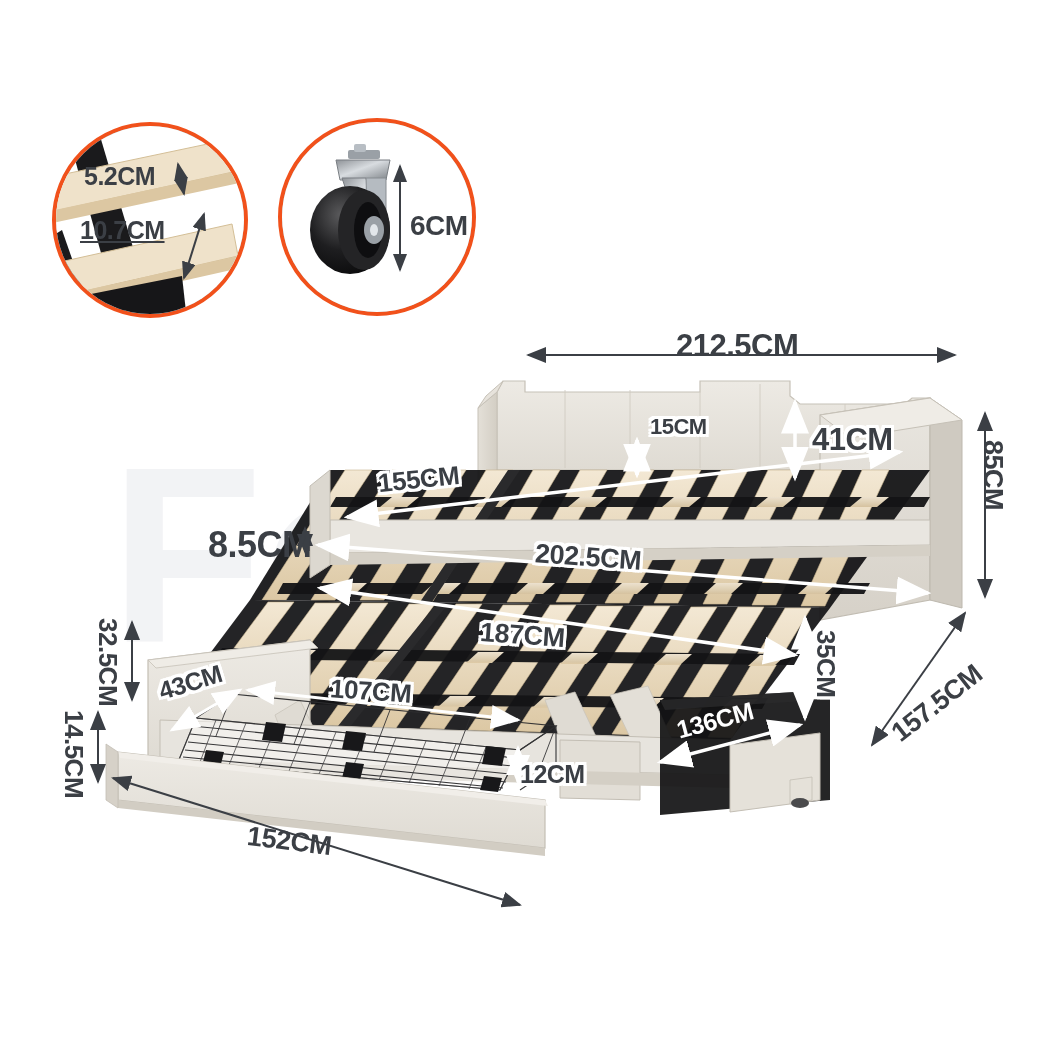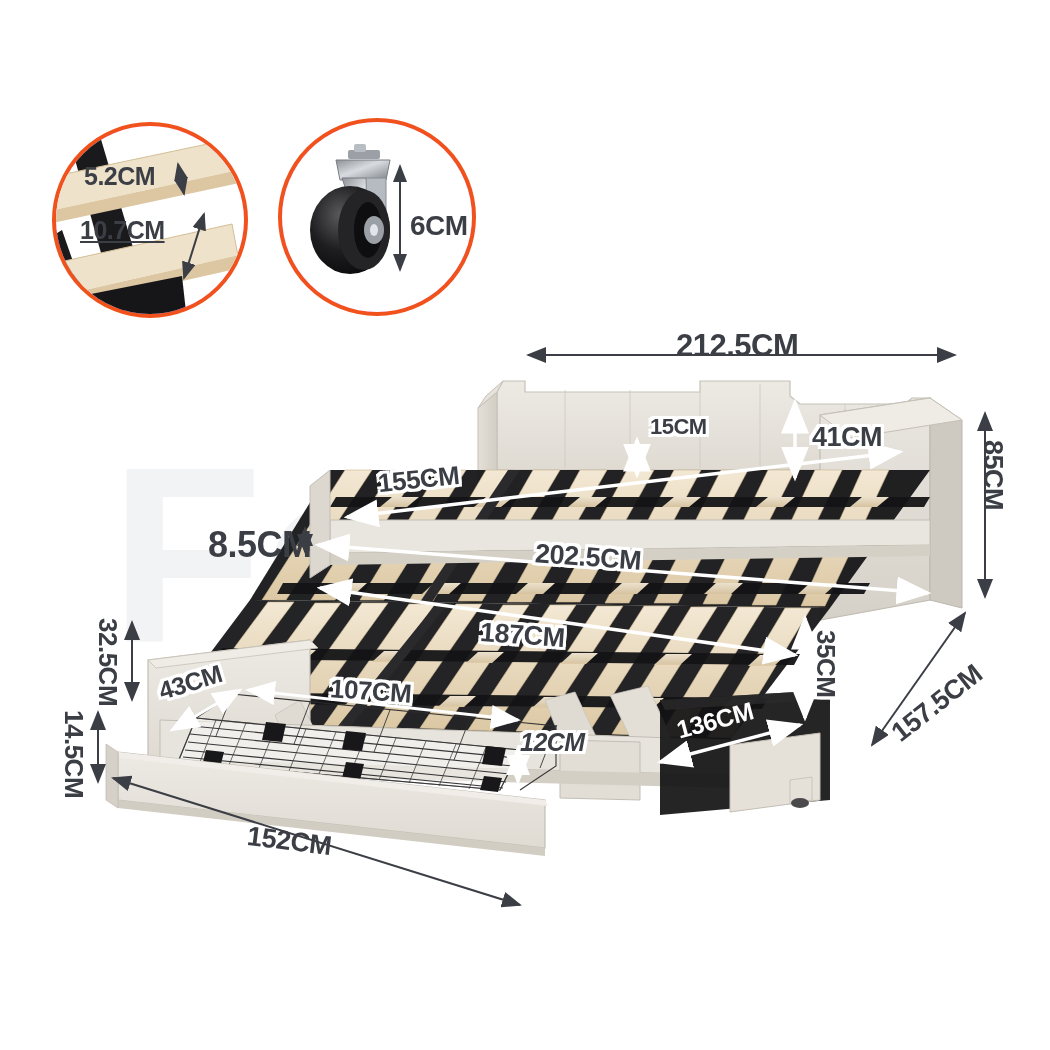--- a/index.html
+++ b/index.html
@@ -5,21 +5,21 @@
   html,body{margin:0;padding:0;background:#ffffff;}
   body{width:1050px;height:1050px;font-family:"Liberation Sans",sans-serif;overflow:hidden;}
   #stage{position:relative;width:1050px;height:1050px;background:#fff;}
 
   
   .wm{position:absolute;font-family:"Liberation Sans",sans-serif;font-weight:700;
       color:#f2f3f5;user-select:none;line-height:1;}
 
   
   .callout{position:absolute;border:4px solid var(--oc,#F1511B);border-radius:50%;
-           background:#ec4899;overflow:hidden;}
+           background:#a3a3a3;overflow:hidden;}
 
   
   .dim{position:absolute;font-family:"Liberation Sans",sans-serif;font-weight:700;
        color:#3b3f45;white-space:nowrap;letter-spacing:-0.5px;}
   .dim.outlined{color:#3b3f45;
       text-shadow:
         -3px -3px 0 #fff, 3px -3px 0 #fff, -3px 3px 0 #fff, 3px 3px 0 #fff,
         -3px 0 0 #fff, 3px 0 0 #fff, 0 -3px 0 #fff, 0 3px 0 #fff,
         -2px -2px 0 #fff, 2px -2px 0 #fff, -2px 2px 0 #fff, 2px 2px 0 #fff;}
   .dim.white{color:#ffffff;}
@@ -285,21 +285,21 @@
 
     <line x1="248" y1="690" x2="518" y2="720" stroke="#ffffff" stroke-width="3" marker-start="url(#ahsw)" marker-end="url(#ahw)"></line>
 
     <line x1="518" y1="748" x2="518" y2="782" stroke="#ffffff" stroke-width="3" marker-start="url(#ahsw)" marker-end="url(#ahw)"></line>
 
     <line x1="113" y1="778" x2="520" y2="905" stroke="#3B3F45" stroke-width="2" marker-start="url(#ahs)" marker-end="url(#ah)"></line>
   </svg>
 
   <div class="dim" style="left:676px;top:328px;font-size:31px;">212.5CM</div>
 
-  <div class="dim outlined" style="left:812px;top:422px;font-size:27px;">41CM</div>
+  <div class="dim outlined" style="left:812px;top:422px;font-size:31px;">41CM</div>
 
   <div class="dim outlined" style="left:650px;top:414px;font-size:22px;">15CM</div>
 
   <div class="dim" style="left:977px;top:440px;font-size:27px;writing-mode:vertical-rl;">85CM</div>
 
   <div class="dim outlined" style="left:378px;top:464px;font-size:26px;transform:rotate(-6deg);">155CM</div>
 
   <div class="dim" style="left:208px;top:524px;font-size:36px;">8.5CM</div>
 
   <div class="dim outlined" style="left:535px;top:542px;font-size:27px;transform:rotate(4deg);">202.5CM</div>
@@ -313,21 +313,21 @@
   <div class="dim white" style="left:676px;top:706px;font-size:25px;transform:rotate(-15deg);">136CM</div>
 
   <div class="dim" style="left:92px;top:618px;font-size:26px;writing-mode:vertical-rl;">32.5CM</div>
 
   <div class="dim" style="left:58px;top:710px;font-size:26px;writing-mode:vertical-rl;">14.5CM</div>
 
   <div class="dim outlined" style="left:158px;top:668px;font-size:25px;transform:rotate(-17deg);">43CM</div>
 
   <div class="dim outlined" style="left:330px;top:676px;font-size:26px;transform:rotate(4deg);">107CM</div>
 
-  <div class="dim outlined" style="left:520px;top:728px;font-size:25px;font-style:italic;">12CM</div>
+  <div class="dim outlined" style="left:520px;top:760px;font-size:25px;">12CM</div>
 
   <div class="dim" style="left:247px;top:826px;font-size:27px;transform:rotate(7deg);">152CM</div>
 
   <div class="callout" style="left: 52px; top: 122px; width: 188px; height: 188px; --oc: #F1511B;">
     <svg viewBox="0 0 188 188" width="188" height="188">
       <rect x="0" y="0" width="188" height="188" fill="#ffffff"></rect>
 
       <polygon points="18,30 44,10 92,172 62,188" fill="#1A1A1C"></polygon>
       <polygon points="-20,120 6,104 36,190 2,196" fill="#1A1A1C"></polygon>
 

